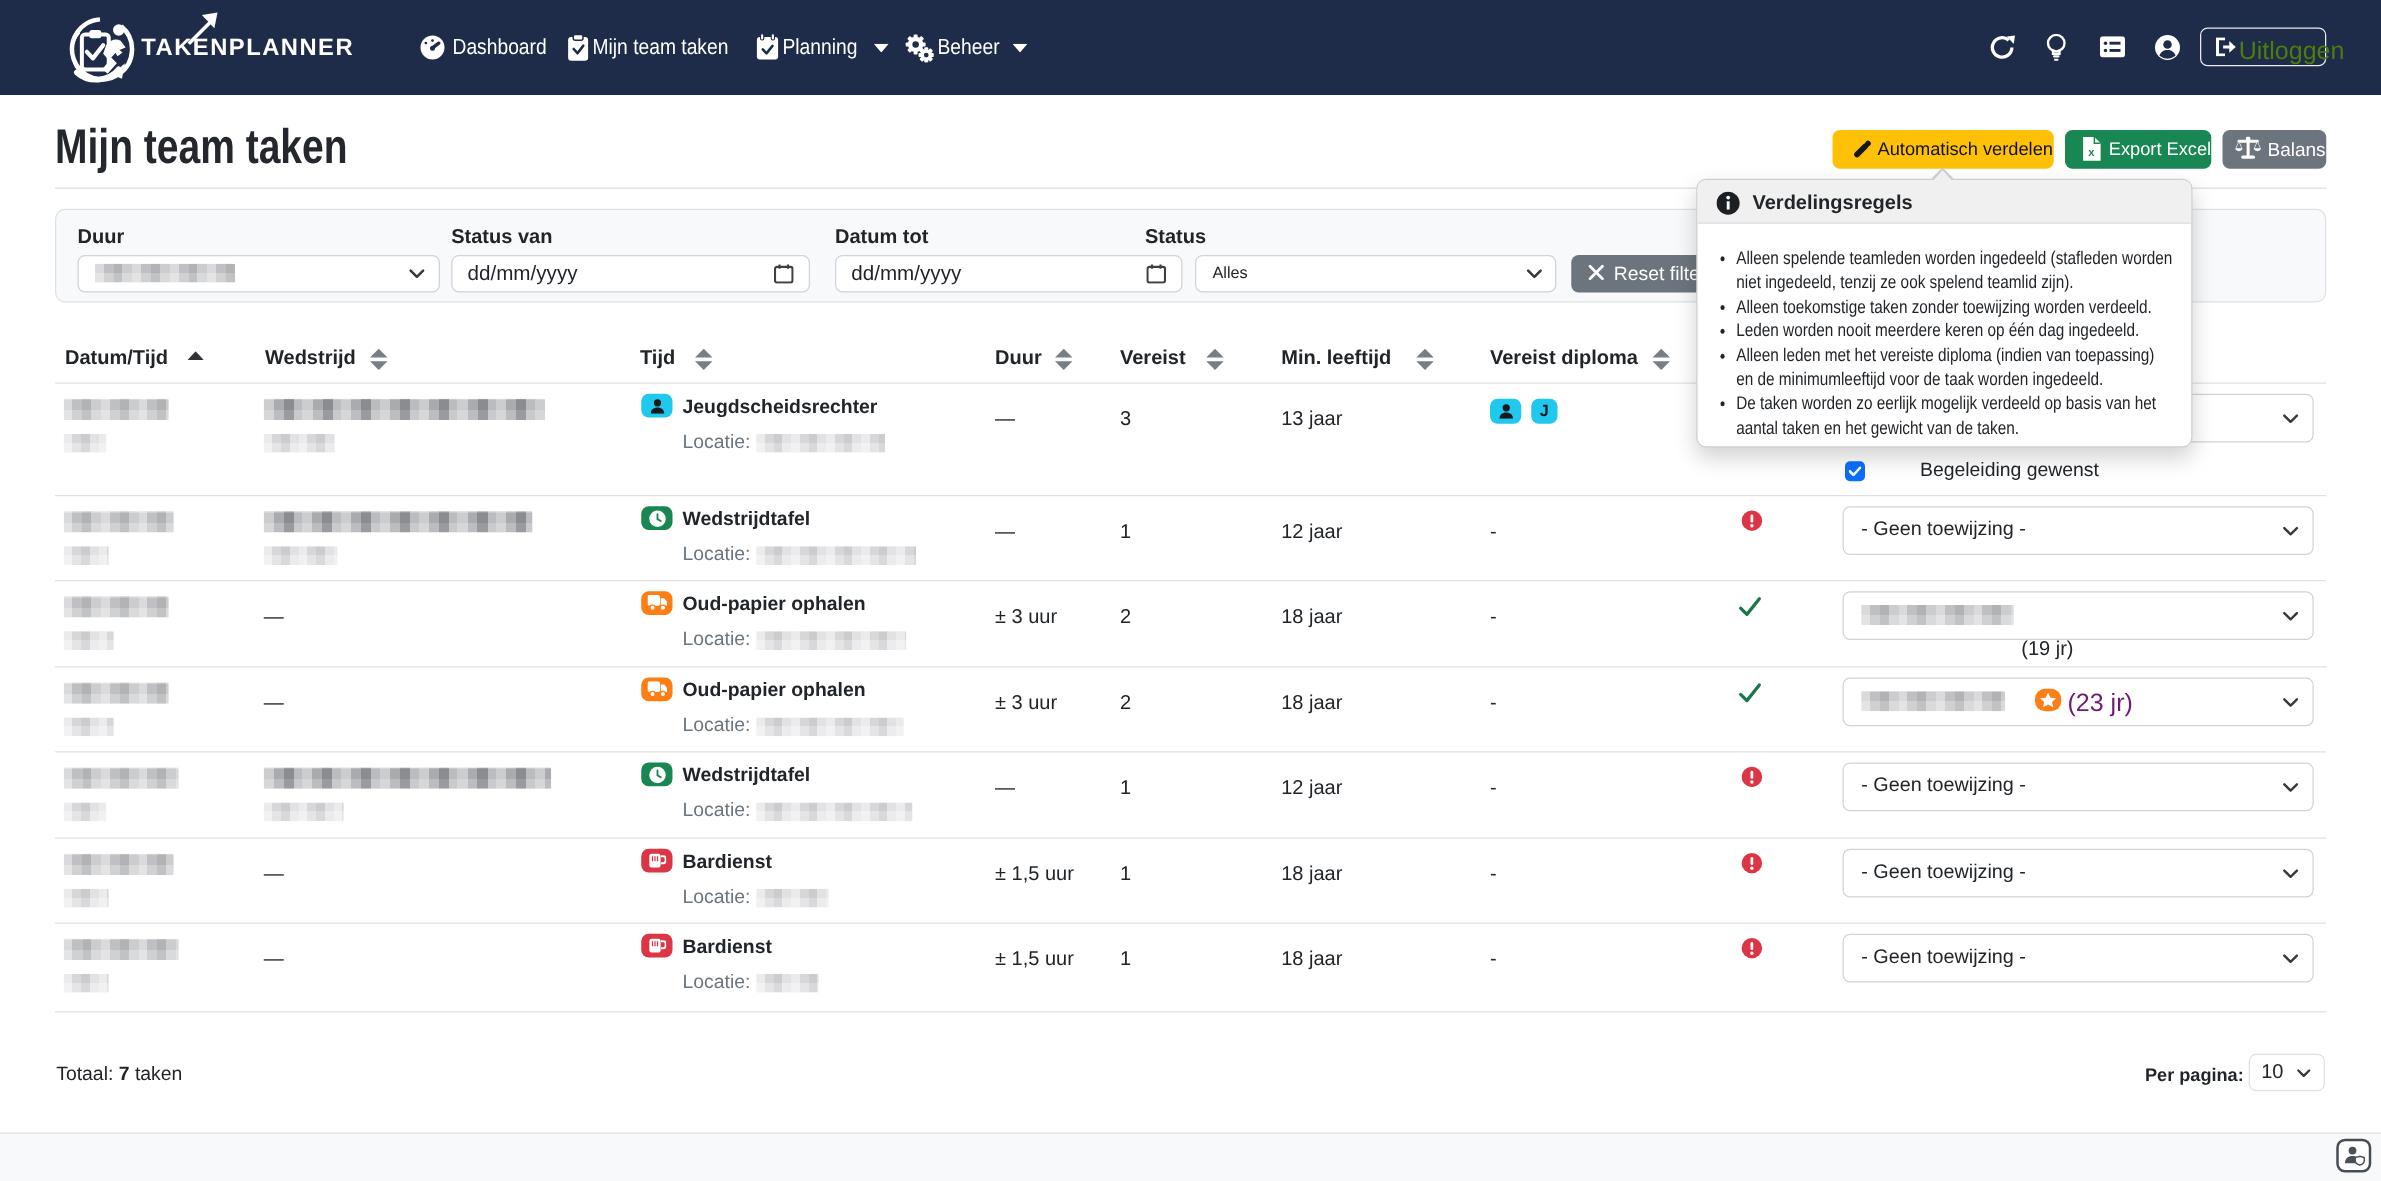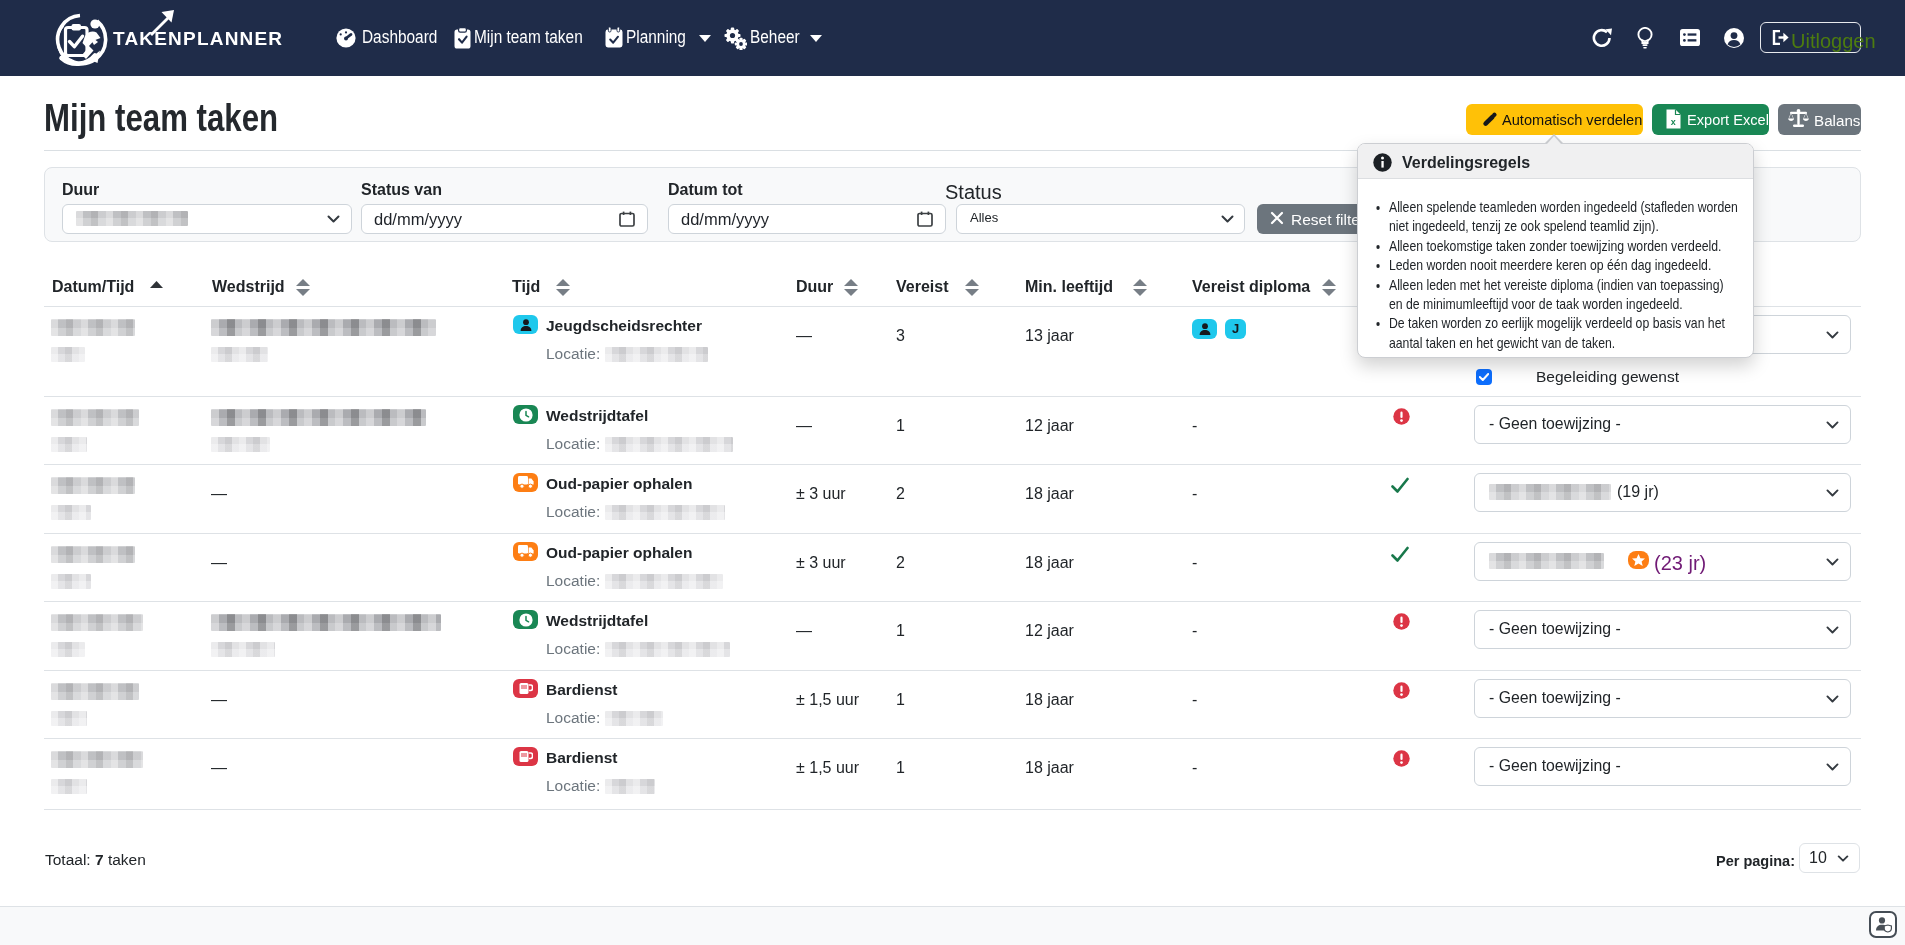--- a/index.html
+++ b/index.html
@@ -146,21 +146,21 @@
 <rect x="5" y="15.4" width="11" height="2.6" rx="1.2"></rect>
 </g>
 <path d="M3.1 4.6 L5.2 9.6 L1 9.6 Z M17.9 4.6 L20 9.6 L15.8 9.6 Z" fill="#6c757d"></path>
     </svg>
 <div class="abs" style="left:1814px;top:112px;font-size:15.2px;color:#fff">Balans</div>
 <div class="hline" style="left:44px;top:150px;width:1817px;background:#dadfe3"></div>
 <div class="abs" style="left:44px;top:167px;width:1817px;height:75px;background:#f8f9fa;border:1px solid #dee2e6;border-radius:8px"></div>
 <div class="abs" style="left:62px;top:181px;font-size:16px;font-weight:bold;color:#212529">Duur</div>
 <div class="abs" style="left:361px;top:181px;font-size:16px;font-weight:bold;color:#212529">Status van</div>
 <div class="abs" style="left:668px;top:181px;font-size:16px;font-weight:bold;color:#212529">Datum tot</div>
-<div class="abs" style="left:945px;top:181px;font-size:20px;font-weight:normal;color:#212529">Status</div>
+<div class="abs" style="left:916px;top:181px;font-size:16px;font-weight:bold;color:#212529">Status</div>
 <div class="sel" style="left:62px;top:204px;width:290px;height:30px"></div>
 <div class="px mid" style="left:76px;top:211px;width:112px;height:15px"></div>
 <svg class="abs" style="left:327px;top:215px" width="13" height="8" viewBox="0 0 13.0 8.0">
       <polyline points="1.5,1.5 6.5,6.5 11.5,1.5" fill="none" stroke="#343a40" stroke-width="2.0" stroke-linecap="round" stroke-linejoin="round"></polyline>
     </svg>
 <div class="sel" style="left:361px;top:204px;width:287px;height:30px"></div>
     <div class="abs" style="left:374px;top:210px;font-size:16.5px;color:#1f2329">dd/mm/yyyy</div>
     <svg class="abs" style="left:619px;top:211px" width="16" height="16" viewBox="0 0 16 16">
 <rect x="1" y="2.5" width="14" height="12.5" rx="1.6" fill="none" stroke="#3c4043" stroke-width="1.7"></rect>
 <line x1="4.6" y1="0.6" x2="4.6" y2="4" stroke="#3c4043" stroke-width="1.7"></line>
@@ -293,21 +293,21 @@
 <div class="px lite" style="left:605px;top:505px;width:120px;height:15px"></div>
 <div class="td" style="left:796px;top:485px">± 3 uur</div>
 <div class="td" style="left:896px;top:485px">2</div>
 <div class="td" style="left:1025px;top:485px">18 jaar</div>
 <div class="td" style="left:1192px;top:485px">-</div>
 <svg class="abs" style="left:1391px;top:477px" width="18" height="17" viewBox="0 0 18 17">
       <path d="M1.5 9.5 L6.5 14.5 L16.5 2" fill="none" stroke="#18784b" stroke-width="2.6" stroke-linecap="round" stroke-linejoin="round"></path>
     </svg>
 <div class="sel" style="left:1474px;top:473px;width:377px;height:39px"></div>
     <div class="px mid" style="left:1489px;top:484px;width:122px;height:16px"></div>
-    <div class="abs" style="left:1617px;top:483px;font-size:16px;color:#212529">(19 jr)</div>
+    <div class="abs" style="left:1617px;top:511px;font-size:16px;color:#212529">(19 jr)</div>
     <svg class="abs" style="left:1826px;top:489px" width="13" height="8" viewBox="0 0 13.65 8.4">
       <polyline points="1.5,1.5 6.8,6.8 12.1,1.5" fill="none" stroke="#343a40" stroke-width="2.0" stroke-linecap="round" stroke-linejoin="round"></polyline>
     </svg>
 <div class="px mid" style="left:51px;top:546px;width:84px;height:17px"></div>
 <div class="px lite" style="left:51px;top:574px;width:40px;height:15px"></div>
 <div class="td" style="left:211px;top:554px">—</div>
 <div class="abs" style="left:513px;top:542px;width:25px;height:19px;background:#fd7e14;border-radius:6px"></div>
     <svg class="abs" style="left:517.5px;top:545px" width="16" height="13" viewBox="0 0 16 13">
 <rect x="0" y="0" width="10" height="8.6" rx="1.4" fill="#fff"></rect>
 <path d="M10.6 2.6 L13.4 2.6 L15.6 5.4 L15.6 8.6 L10.6 8.6 Z" fill="#fff"></path>

